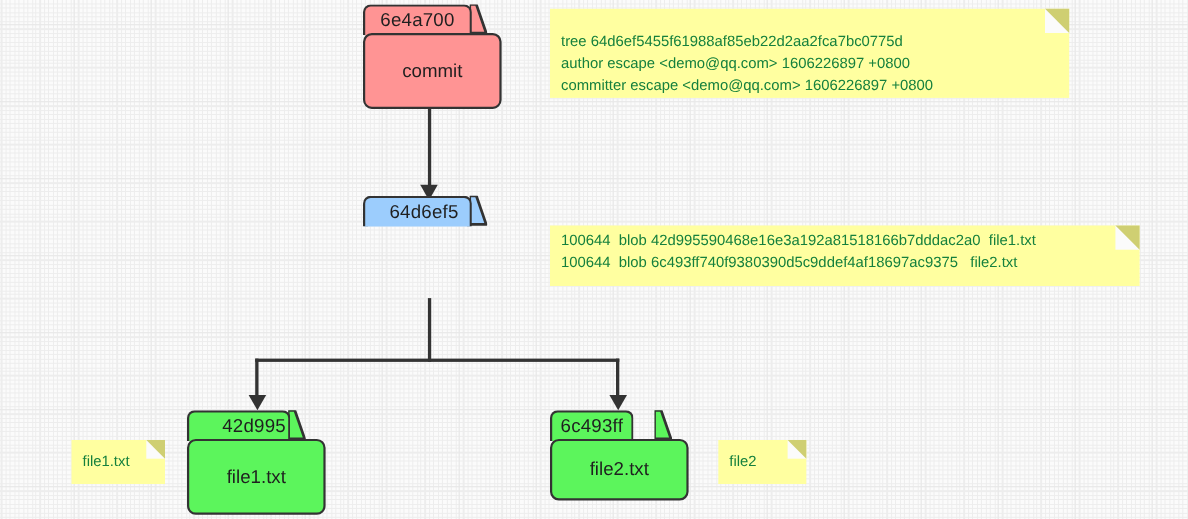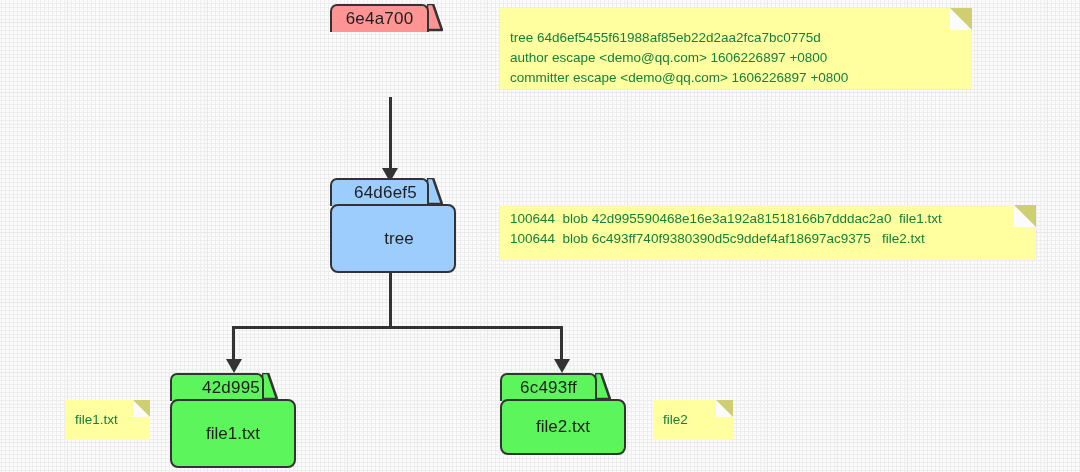--- a/index.html
+++ b/index.html
@@ -145,48 +145,48 @@
   <div class="edge" style="left:560px; top:326px; width:3px; height:36px;"></div>
   <div class="arrowhead" style="left:554px; top:359px;"></div>
 
   <div class="node commit" style="left:330px; top:4px; width:126px; height:95px;">
     <div class="tab" style="width:99px;">
       <span class="tab-label">6e4a700</span>
     </div>
     <svg class="tab-slant" style="left:97px;" viewBox="0 0 16 28" preserveAspectRatio="none">
       <path d="M0,0 L6,0 L15,26 L0,26 Z" fill="#ff9494" stroke="#333333" stroke-width="2.5" stroke-linejoin="round"></path>
     </svg>
+    <div class="body" style="top:26px; width:126px; height:69px;">
+      <span class="body-label">commit</span>
+    </div>
   </div>
 
   <div class="node tree" style="left:330px; top:178px; width:126px; height:95px;">
     <div class="tab" style="width:99px;">
       <span class="tab-label">64d6ef5</span>
     </div>
     <svg class="tab-slant" style="left:97px;" viewBox="0 0 16 28" preserveAspectRatio="none">
       <path d="M0,0 L6,0 L15,26 L0,26 Z" fill="#9ccdfd" stroke="#333333" stroke-width="2.5" stroke-linejoin="round"></path>
     </svg>
-    <div class="body" style="top:26px; width:126px; height:69px;">
-      <span class="body-label">tree</span>
-    </div>
   </div>
 
   <div class="node blob" style="left:170px; top:373px; width:126px; height:95px;">
     <div class="tab" style="width:94px;padding-left:28px;">
       <span class="tab-label">42d995</span>
     </div>
     <svg class="tab-slant" style="left:92px;" viewBox="0 0 16 28" preserveAspectRatio="none">
       <path d="M0,0 L6,0 L15,26 L0,26 Z" fill="#5cf55c" stroke="#333333" stroke-width="2.5" stroke-linejoin="round"></path>
     </svg>
     <div class="body" style="top:26px; width:126px; height:69px;">
       <span class="body-label">file1.txt</span>
     </div>
   </div>
 
   <div class="node blob" style="left:500px; top:373px; width:126px; height:95px;">
-    <div class="tab" style="width:97px;">
+    <div class="tab" style="width:76px;">
       <span class="tab-label">6c493ff</span>
     </div>
     <svg class="tab-slant" style="left:95px;" viewBox="0 0 16 28" preserveAspectRatio="none">
       <path d="M0,0 L6,0 L15,26 L0,26 Z" fill="#5cf55c" stroke="#333333" stroke-width="2.5" stroke-linejoin="round"></path>
     </svg>
     <div class="body" style="top:26px; width:126px; height:56px;">
       <span class="body-label">file2.txt</span>
     </div>
   </div>
 

